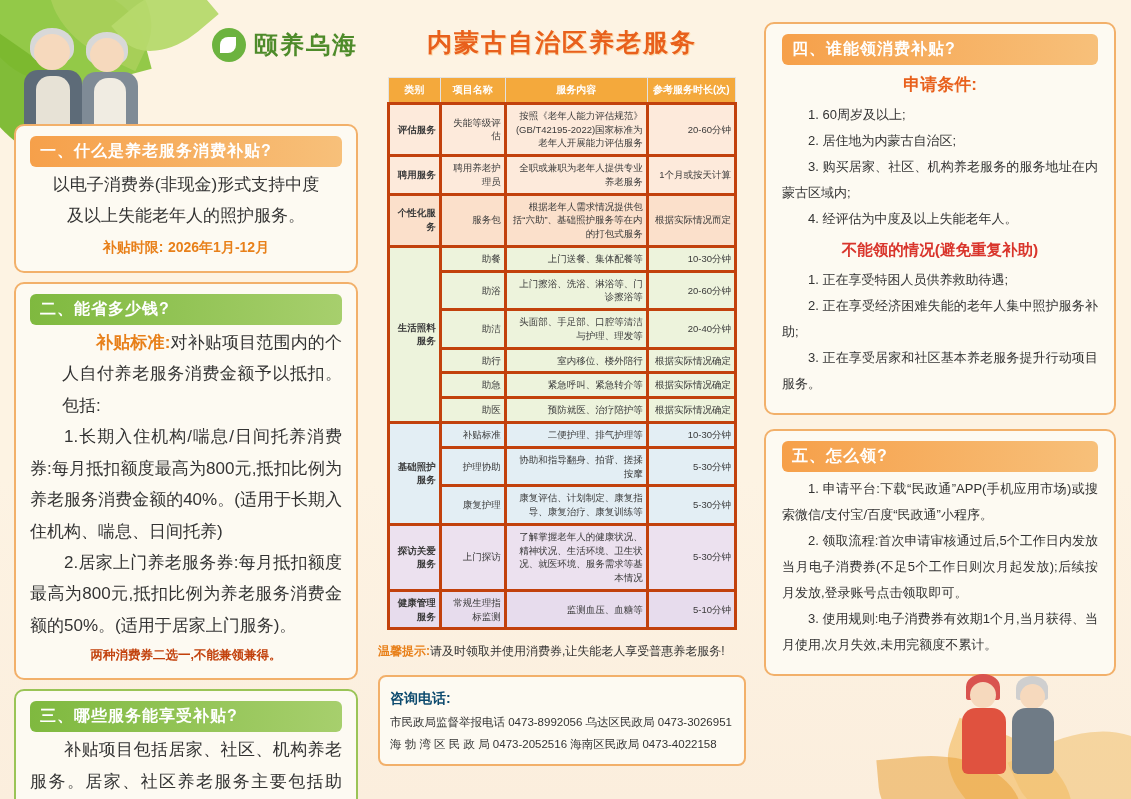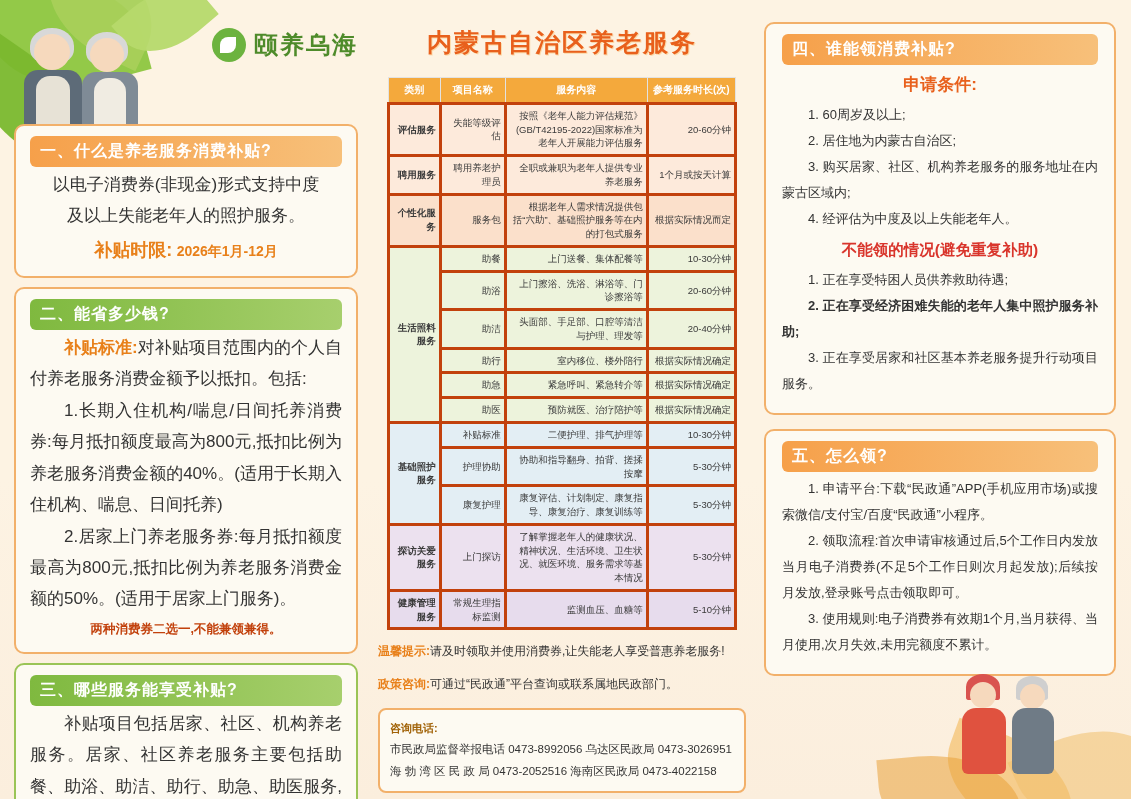--- a/index.html
+++ b/index.html
@@ -89,21 +89,21 @@
     vertical-align:middle;line-height:1.45;margin-top:20px;
   }
   td.cat{font-weight:bold;}
   td.nm{}
   .tipline{font-size:12px;color:#333;line-height:1.9;margin-top:10px;}
   .tip-label{color:#e8801a;font-weight:bold;}
   .phonebox{
     margin-top:12px;border:2px solid #f2b06a;border-radius:8px;
     background:#fdfaf2;padding:8px 10px;font-size:11.5px;line-height:1.9;color:#333;
   }
-  .phone-title{color:#a16207;font-weight:bold;font-size:11px;}
+  .phone-title{color:#0c4a6e;font-weight:bold;font-size:14px;}
 
   
   .col-right{position:absolute;left:764px;top:22px;width:352px;}
   .card-orange{
     background:#fdfaf2;border:2px solid #f2b06a;border-radius:10px;
     padding:10px 16px 16px;box-sizing:border-box;
   }
   .sub-head{
     text-align:center;color:#e8601c;font-weight:bold;font-size:17px;
     margin:8px 0 6px;
@@ -140,28 +140,28 @@
     <div class="logo-text">颐养乌海</div>
   </div>
 
   <div class="col-left">
 
     <div class="card box1">
       <div class="sec-title">一、什么是养老服务消费补贴?</div>
       <div class="body-text center">以电子消费券(非现金)形式支持中度</div>
       <div class="body-text center">及以上失能老年人的照护服务。</div>
       <div class="center" style="margin-top:6px;">
-        <span class="orange-strong" style="font-size:18px;">补贴时限:</span>
+        <span class="orange-strong" style="font-size:14px;">补贴时限:</span>
         <span class="orange-strong" style="font-size:14px;">2026年1月-12月</span>
       </div>
     </div>
 
     <div class="card box2">
       <div class="sec-title green">二、能省多少钱?</div>
-      <div class="body-text" style="text-indent:2em;">
+      <div class="body-text" style="text-indent:2em;margin-left:32px;">
         <span class="orange-strong">补贴标准:</span><span>对补贴项目范围内的个人自付养老服务消费金额予以抵扣。包括:</span>
       </div>
       <div class="body-text" style="text-indent:2em;">1.长期入住机构/喘息/日间托养消费券:每月抵扣额度最高为800元,抵扣比例为养老服务消费金额的40%。(适用于长期入住机构、喘息、日间托养)</div>
       <div class="body-text" style="text-indent:2em;">2.居家上门养老服务券:每月抵扣额度最高为800元,抵扣比例为养老服务消费金额的50%。(适用于居家上门服务)。</div>
       <div class="center red-strong" style="font-size:12.5px;margin-top:6px;">两种消费券二选一,不能兼领兼得。</div>
     </div>
 
     <div class="card-green">
       <div class="sec-title green">三、哪些服务能享受补贴?</div>
       <div class="body-text" style="text-indent:2em;">补贴项目包括居家、社区、机构养老服务。居家、社区养老服务主要包括助餐、助浴、助洁、助行、助急、助医服务,以及康复护理、日间托养等服务;机构养老服务包括长期服务(入住机构时间在30天以上)和短期服务(即“喘息服务”,入住机构时间在30天以内)等。其中,居家、社区养老服务补贴项目参见《内蒙古居家社区养老服务补贴项目清单》。</div>
@@ -260,44 +260,41 @@
             <td class="nm">常规生理指标监测</td>
             <td>监测血压、血糖等</td>
             <td>5-10分钟</td>
           </tr>
         </tbody>
     </table>
 
     <div class="tipline">
       <span class="tip-label">温馨提示:</span><span>请及时领取并使用消费券,让失能老人享受普惠养老服务!</span>
     </div>
-    <div class="tipline">
-      <span class="tip-label">政策咨询:</span><span>可通过“民政通”平台查询或联系属地民政部门。</span>
-    </div>
 
     <div class="phonebox">
       <div class="phone-title">咨询电话:</div>
       <div>市民政局监督举报电话 0473-8992056    乌达区民政局 0473-3026951</div>
       <div>海 勃 湾 区 民 政 局 0473-2052516    海南区民政局 0473-4022158</div>
     </div>
   </div>
 
   <div class="col-right">
 
     <div class="card-orange" style="margin-bottom:14px;">
       <div class="sec-title">四、谁能领消费补贴?</div>
       <div class="sub-head">申请条件:</div>
       <div class="r-text" style="text-indent:2em;">1. 60周岁及以上;</div>
       <div class="r-text" style="text-indent:2em;">2. 居住地为内蒙古自治区;</div>
       <div class="r-text" style="text-indent:2em;">3. 购买居家、社区、机构养老服务的服务地址在内蒙古区域内;</div>
       <div class="r-text" style="text-indent:2em;">4. 经评估为中度及以上失能老年人。</div>
 
       <div class="sub-head red" style="">不能领的情况(避免重复补助)</div>
       <div class="r-text" style="text-indent:2em;">1. 正在享受特困人员供养救助待遇;</div>
-      <div class="r-text" style="text-indent:2em;font-weight:bold;">2. 正在享受经济困难失能的老年人集中照护服务补助;</div>
+      <div class="r-text" style="text-indent:2em;">2. 正在享受经济困难失能的老年人集中照护服务补助;</div>
       <div class="r-text" style="text-indent:2em;">3. 正在享受居家和社区基本养老服务提升行动项目服务。</div>
     </div>
 
     <div class="card-orange">
       <div class="sec-title">五、怎么领?</div>
       <div class="r-text" style="text-indent:2em;margin-top:4px;">1. 申请平台:下载“民政通”APP(手机应用市场)或搜索微信/支付宝/百度“民政通”小程序。</div>
       <div class="r-text" style="text-indent:2em;">2. 领取流程:首次申请审核通过后,5个工作日内发放当月电子消费券(不足5个工作日则次月起发放);后续按月发放,登录账号点击领取即可。</div>
       <div class="r-text" style="text-indent:2em;">3. 使用规则:电子消费券有效期1个月,当月获得、当月使用,次月失效,未用完额度不累计。</div>
     </div>
 

